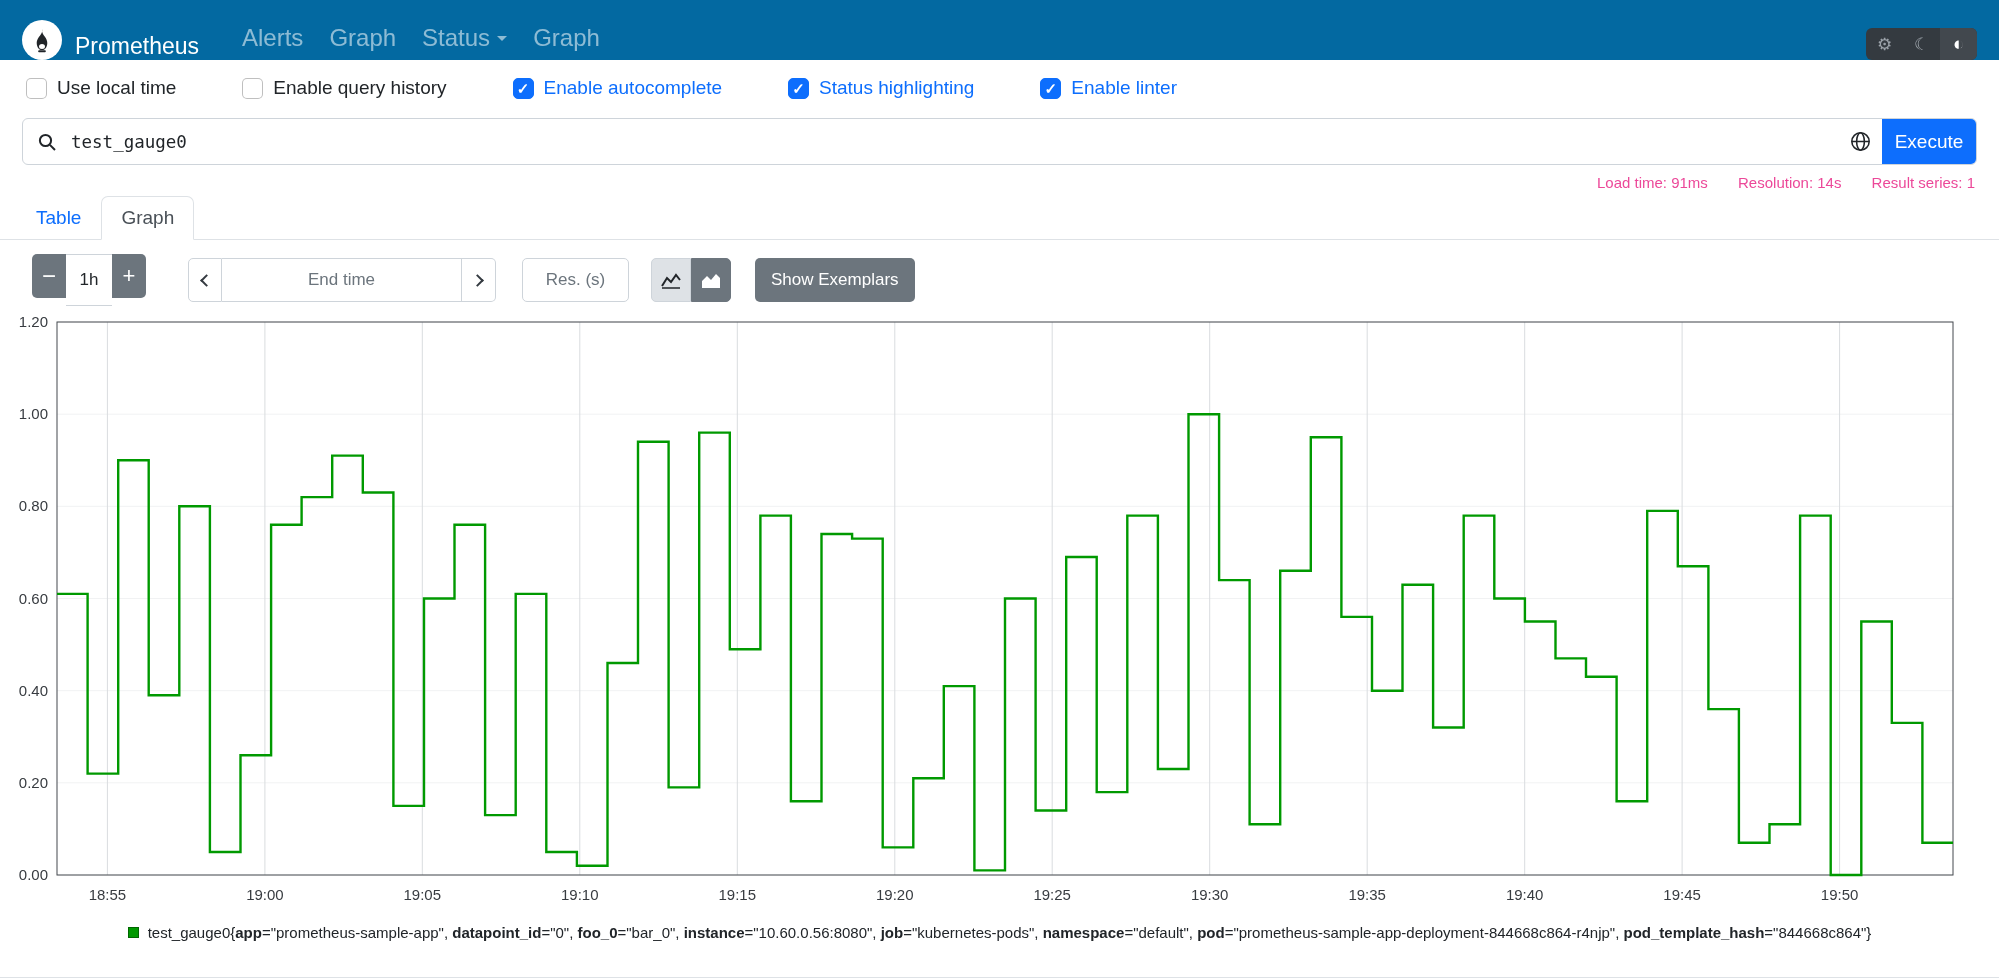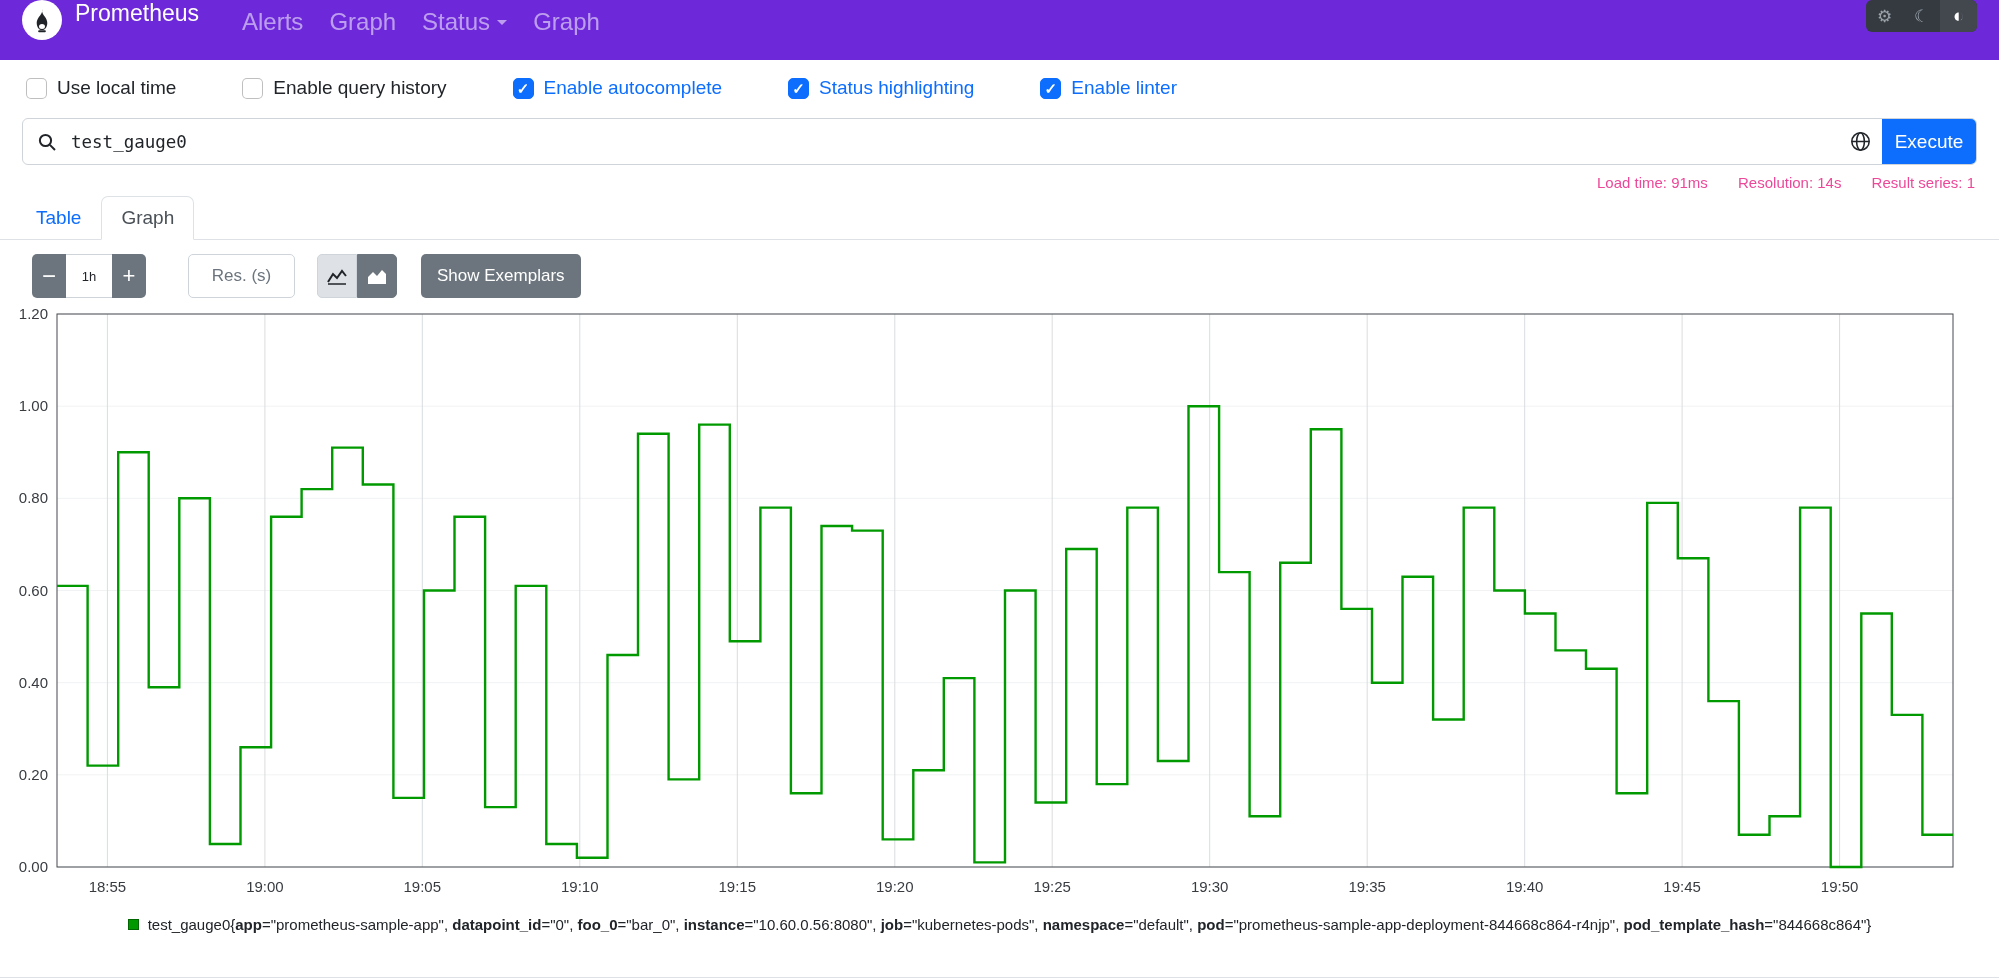--- a/index.html
+++ b/index.html
@@ -1,20 +1,20 @@
 <!DOCTYPE html>
 <html><head>
 <meta charset="utf-8">
 <style>
   * { box-sizing: border-box; margin: 0; padding: 0; }
   html,body { width:1999px; height:980px; background:#fff; overflow:hidden;
     font-family:"Liberation Sans", sans-serif; color:#212529; }
 
   
-  .navbar { height:60px; background:#6d28d9; display:flex; align-items:flex-start; padding:0 22px; }
+  .navbar { height:60px; background:#0369a1; display:flex; align-items:flex-end; padding:0 22px; }
   .logo-circle { width:40px; height:40px; border-radius:50%; background:#fff; display:flex; align-items:center; justify-content:center; flex:0 0 auto; }
   .brand { color:#fff; font-size:23px; font-weight:500; margin-left:13px; text-decoration:none; }
   .nav-links { display:flex; list-style:none; margin-left:30px; align-items:center; }
   .nav-links a { color:rgba(255,255,255,.55); font-size:24px; text-decoration:none; padding:8px 13px; display:inline-flex; align-items:center; }
   .caret-down { display:inline-block; margin-left:7px; border-top:5px solid rgba(255,255,255,.55); border-left:5px solid transparent; border-right:5px solid transparent; }
   .theme-group { margin-left:auto; display:flex; background:#343a40; border-radius:6px; overflow:hidden; }
   .theme-group button { width:37px; height:32px; border:none; background:transparent; color:#9aa1a8; font-size:17px; cursor:pointer; display:flex; align-items:center; justify-content:center; }
   .theme-group button.active { background:#42484e; color:#fff; font-size:19px; }
 
   
@@ -42,21 +42,21 @@
   .tab { background:none; border:1px solid transparent; border-radius:7px 7px 0 0; padding:10px 19px; font-size:19px; color:#0d6efd; cursor:pointer; margin-bottom:-1px; }
   .tab.active { color:#495057; background:#fff; border-color:#dee2e6 #dee2e6 #fff #dee2e6; }
 
   
   .graph-controls { display:flex; align-items:center; margin:14px 0 0 32px; }
   .ctl-btn { height:44px; display:inline-flex; align-items:center; justify-content:center; border:none; cursor:pointer; font-size:17px; }
   .grp { display:flex; }
   .btn-gray { background:#6c757d; color:#fff; }
   .btn-minus { width:34px; border-radius:5px 0 0 5px; font-size:24px; }
   .btn-plus  { width:34px; border-radius:0 5px 5px 0; font-size:22px; }
-  .range-input { width:46px; height:44px; border:1px solid #ced4da; border-left:none; border-right:none; text-align:center; font-size:13px; color:#212529; outline:none; }
+  .range-input { width:46px; height:52px; border:1px solid #ced4da; border-left:none; border-right:none; text-align:center; font-size:17px; color:#212529; outline:none; }
   .range-grp { margin-right:42px; }
   .time-grp { margin-right:26px; }
   .btn-step { width:34px; background:#fff; border:1px solid #ced4da; }
   .btn-prev { border-radius:5px 0 0 5px; }
   .btn-next { border-radius:0 5px 5px 0; border-left:none; }
   .chev { display:inline-block; width:9px; height:9px; border-left:2px solid #343a40; border-bottom:2px solid #343a40; }
   .chev.left  { transform:rotate(45deg); margin-left:3px; }
   .chev.right { transform:rotate(225deg); margin-right:3px; }
   .endtime-input { width:240px; height:44px; border:1px solid #ced4da; border-left:none; text-align:center; font-size:17px; outline:none; }
   .endtime-input::placeholder, .res-input::placeholder { color:#6c757d; }
@@ -162,20 +162,29 @@
 <div class="tab-bar">
   <button class="tab">Table</button>
   <button class="tab active">Graph</button>
 </div>
 
 <div class="graph-controls">
   <span class="grp range-grp">
     <button class="ctl-btn btn-gray btn-minus">−</button>
     <input class="range-input" type="text" value="1h" style="">
     <button class="ctl-btn btn-gray btn-plus">+</button>
+  </span>
+  <span class="grp time-grp">
+    <button class="ctl-btn btn-step btn-prev">
+        <span class="chev left"></span>
+      </button>
+    <input class="endtime-input" type="text" placeholder="End time" style="">
+    <button class="ctl-btn btn-step btn-next">
+        <span class="chev right"></span>
+      </button>
   </span>
   <input class="res-input" type="text" placeholder="Res. (s)" style="">
   <span class="grp toggle-grp">
     <button class="ctl-btn toggle-line">
       <svg width="20" height="17" viewBox="0 0 20 17">
         <polyline points="1,14 6,6 10,10 15,3 19,8" fill="none" stroke="#212529" stroke-width="2"></polyline>
         <line x1="1" y1="16" x2="19" y2="16" stroke="#212529" stroke-width="1.5"></line>
       </svg>
     </button>
     <button class="ctl-btn toggle-stacked">

